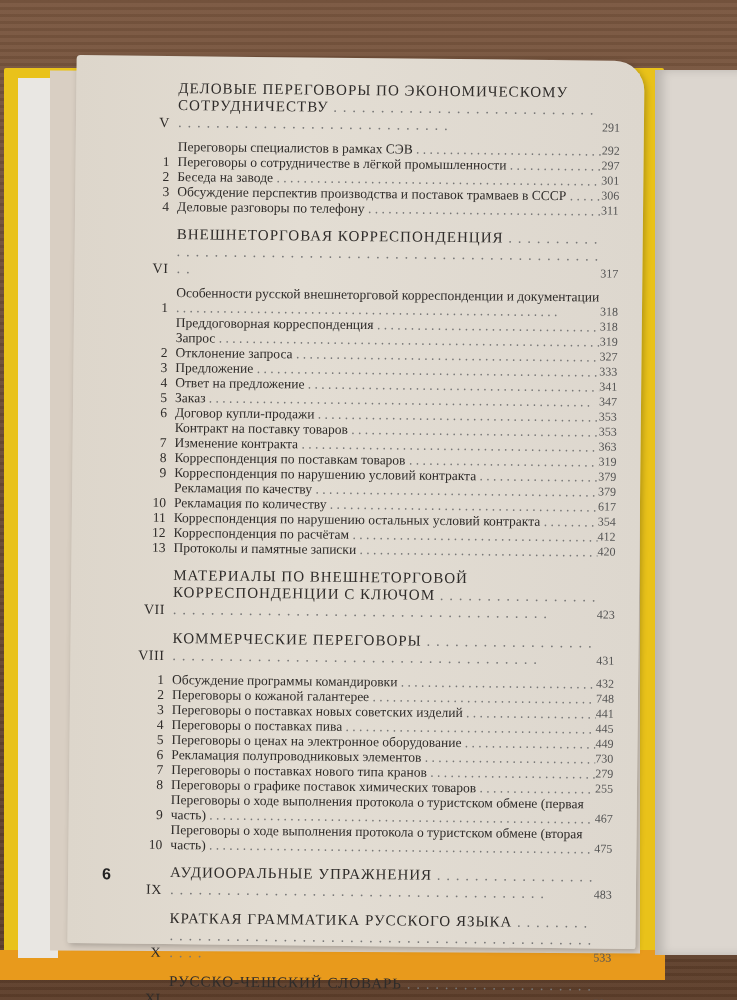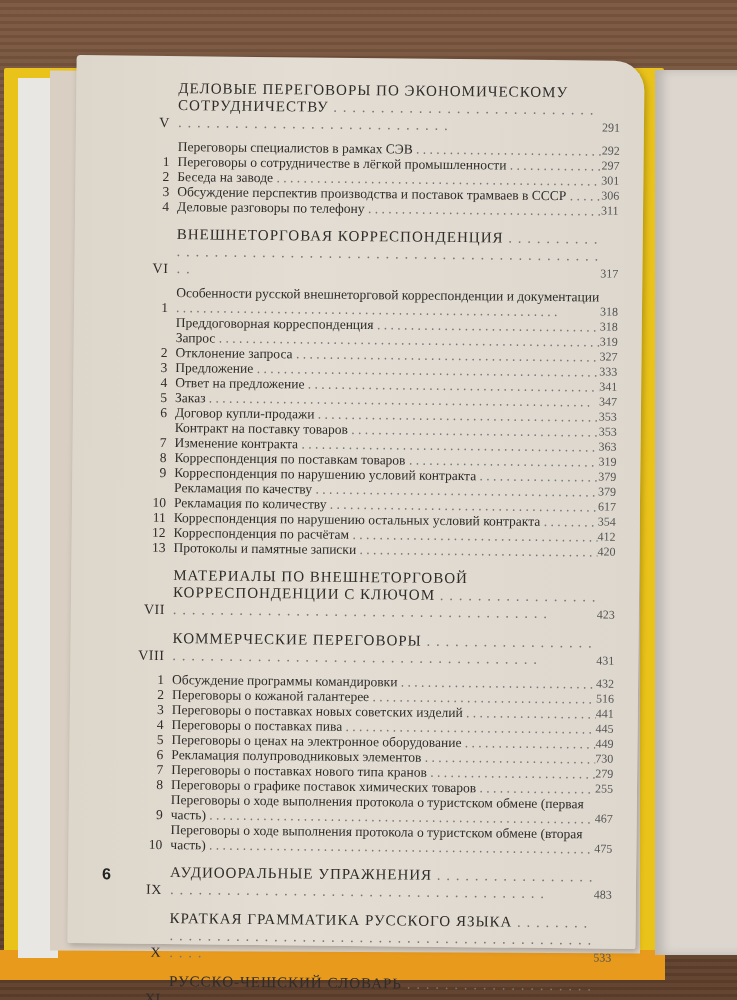--- a/index.html
+++ b/index.html
@@ -219,21 +219,21 @@
       </div>
       <div class="sec">
         <div class="entry">
           <span class="num">1</span>
           <span class="txt">Обсуждение программы командировки</span>
           <span class="pg">432</span>
         </div>
         <div class="entry">
           <span class="num">2</span>
           <span class="txt">Переговоры о кожаной галантерее</span>
-          <span class="pg">516</span>
+          <span class="pg">748</span>
         </div>
         <div class="entry">
           <span class="num">3</span>
           <span class="txt">Переговоры о поставках новых советских изделий</span>
           <span class="pg">441</span>
         </div>
         <div class="entry">
           <span class="num">4</span>
           <span class="txt">Переговоры о поставках пива</span>
           <span class="pg">445</span>

